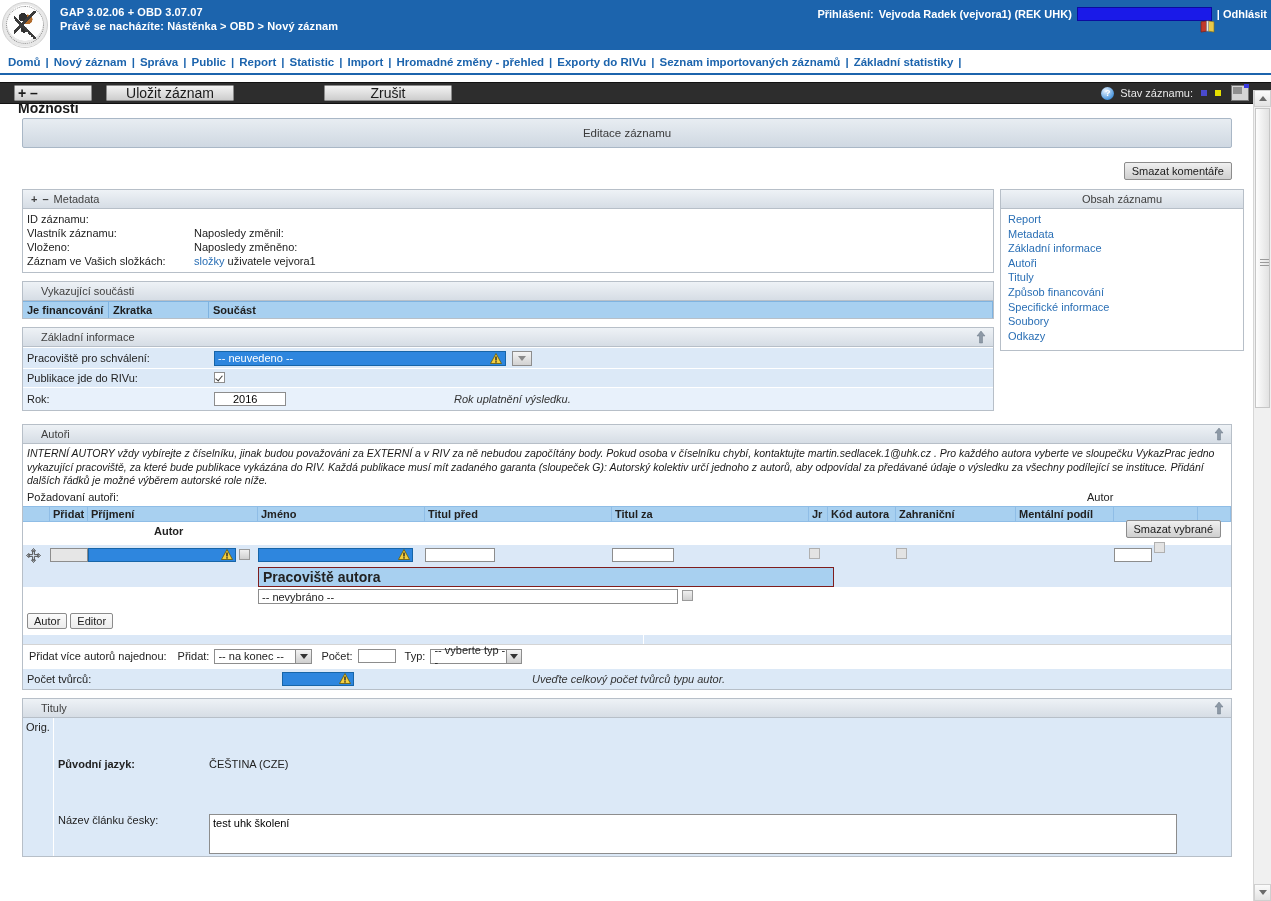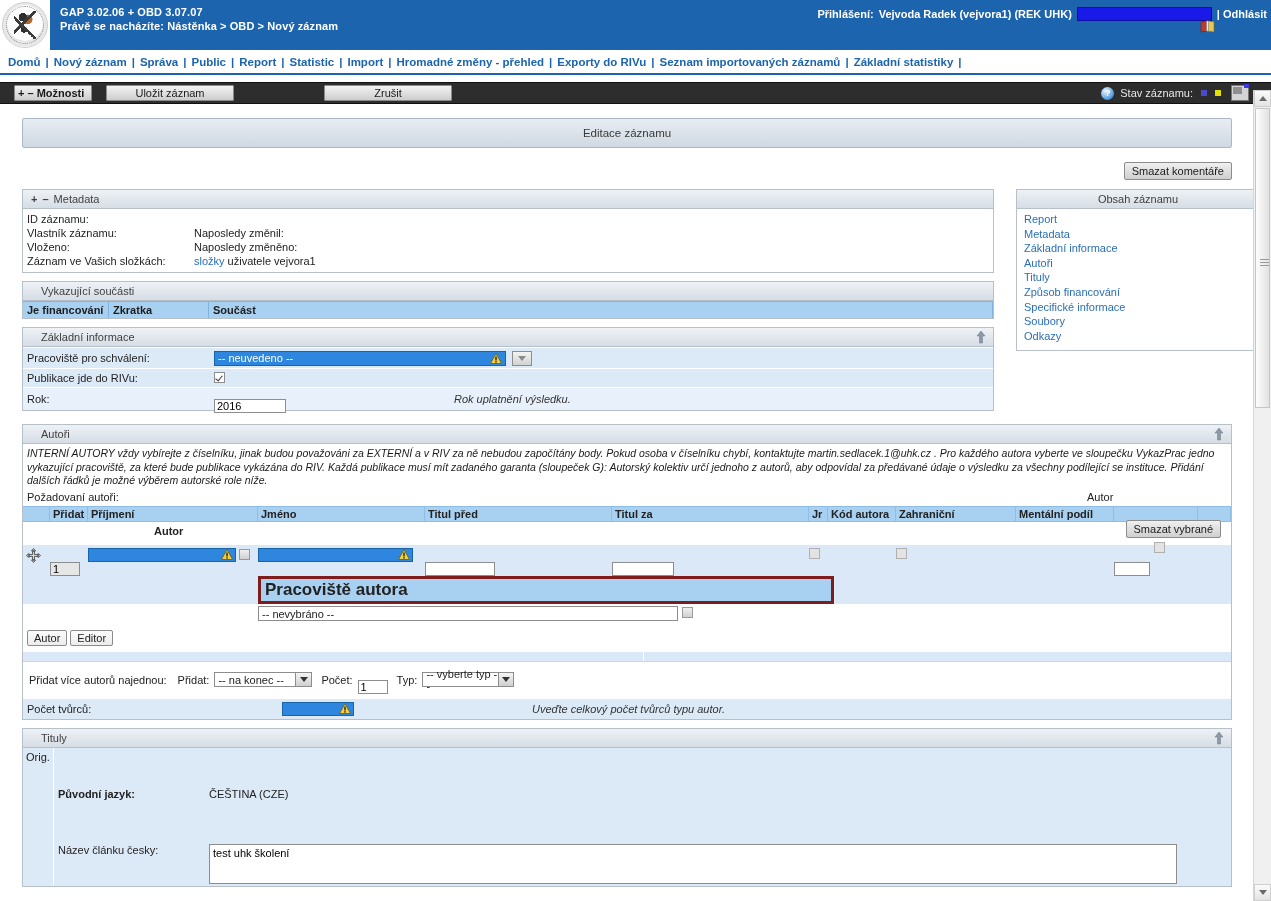--- a/index.html
+++ b/index.html
@@ -57,21 +57,21 @@
   }
   .navbar a{color:#1c64ad;text-decoration:none;font-weight:bold;}
   .navsep{color:#1c64ad;margin:0 5px;font-weight:bold;}
   
   .toolbar{
     height:20px;margin-top:7px;background:#2d2d2d;position:relative;
     display:flex;align-items:center;border-top:1px solid #111;border-bottom:1px solid #111;
   }
   .tb-btn{
     height:16px;line-height:15px;background:linear-gradient(#f3f3f3,#cdcdcd);
-    border:1px solid #8b8b8b;border-radius:1px;font-size:11px;color:#1a1a1a;
+    border:1px solid #8b8b8b;border-radius:1px;font-size:14px;color:#1a1a1a;
     text-align:center;cursor:pointer;box-sizing:border-box;
   }
   .tb-moznosti{width:78px;margin-left:14px;text-align:left;padding-left:3px;font-weight:bold;}
   .tb-ulozit{width:128px;margin-left:14px;}
   .tb-zrusit{width:128px;margin-left:90px;}
   .tb-right{
     position:absolute;right:22px;top:-1px;height:22px;display:flex;align-items:center;
     gap:6px;color:#e8e8e8;font-size:11px;
   }
   .q-icon{
@@ -95,21 +95,21 @@
     margin-top:14px;height:28px;border:1px solid #a9b7c6;
     background:linear-gradient(#e8edf2,#cfd8e2);
     display:flex;align-items:center;justify-content:center;
     font-size:11.5px;color:#3a3a3a;border-radius:2px;
   }
   .btn-row{display:flex;justify-content:flex-end;margin-top:14px;}
   .gray-btn{
     background:linear-gradient(#f0f0f0,#cfcfcf);border:1px solid #8c8c8c;
     font-size:11px;padding:2px 7px;border-radius:2px;cursor:pointer;color:#1a1a1a;
   }
-  .cols{display:flex;gap:22px;margin-top:9px;align-items:flex-start;}
+  .cols{display:flex;gap:6px;margin-top:9px;align-items:flex-start;}
   .col-left{width:972px;flex:none;}
   .col-right{width:244px;flex:none;}
   
   .panel{border:1px solid #b7bfc8;background:#fff;margin-bottom:8px;}
   .panel-hd{
     height:18px;line-height:18px;padding:0 8px;font-size:11px;color:#3f3f3f;
     background:linear-gradient(#eef2f6,#d6dde5);border-bottom:1px solid #b7bfc8;
     position:relative;
   }
   .panel-hd .pm{font-weight:bold;letter-spacing:1px;margin-right:4px;}
@@ -152,21 +152,21 @@
     width:11px;height:11px;background:#fff;border:1px solid #8d8d8d;display:inline-block;
     position:relative;box-sizing:border-box;vertical-align:-1px;
   }
   .chk.checked:after{
     content:"";position:absolute;left:2px;top:1px;width:3px;height:6px;
     border:solid #3b3b3b;border-width:0 1.5px 1.5px 0;transform:rotate(40deg);
   }
   .chk.gray{background:#e3e3e3;border-color:#b0b0b0;}
   .txt-in{
     height:14px;border:1px solid #8d8d8d;background:#fff;font-size:11px;
-    font-family:"Liberation Sans",sans-serif;padding:0 2px;box-sizing:border-box;margin-top:14px;
+    font-family:"Liberation Sans",sans-serif;padding:0 18px;box-sizing:border-box;
   }
   .hint{font-style:italic;font-size:11px;color:#333;}
   
   .toc{border:1px solid #b7bfc8;background:#fff;}
   .toc-hd{
     height:18px;line-height:18px;text-align:center;font-size:11px;color:#3f3f3f;
     background:linear-gradient(#eef2f6,#d6dde5);border-bottom:1px solid #b7bfc8;
   }
   .toc-body{padding:3px 7px 7px 7px;}
   .toc-body a{display:block;color:#2a6fb5;text-decoration:none;font-size:11px;line-height:14.6px;}
@@ -190,21 +190,21 @@
   .move-ico{width:15px;height:15px;margin-left:3px;}
   .inp-blue{
     height:14px;background:#2e86de;border:1px solid #1765a8;
     display:flex;align-items:center;justify-content:flex-end;padding-right:2px;box-sizing:border-box;
   }
   .book-sel{
     width:11px;height:11px;background:linear-gradient(#f0f0f0,#d0d0d0);border:1px solid #9a9a9a;
     display:inline-block;box-sizing:border-box;
   }
   .prac-hdr{
-    background:#a8d0f0;font-size:17px;font-weight:bold;padding:1px 4px;border:3px solid #7f1d1d;
+    background:#a8d0f0;font-size:14px;font-weight:bold;padding:1px 4px;border:1px solid #7f1d1d;
     box-sizing:border-box;width:576px;
   }
   .prac-sel{
     width:420px;height:15px;border:1px solid #8d8d8d;background:#fff;font-size:11px;
     padding:0 3px;box-sizing:border-box;line-height:14px;
   }
   .sm-btn{
     display:inline-block;background:linear-gradient(#fbfbfb,#ececec);border:1px solid #8c8c8c;
     font-size:11px;padding:1px 6px;border-radius:2px;cursor:pointer;margin:0 0 2px 0;
   }

